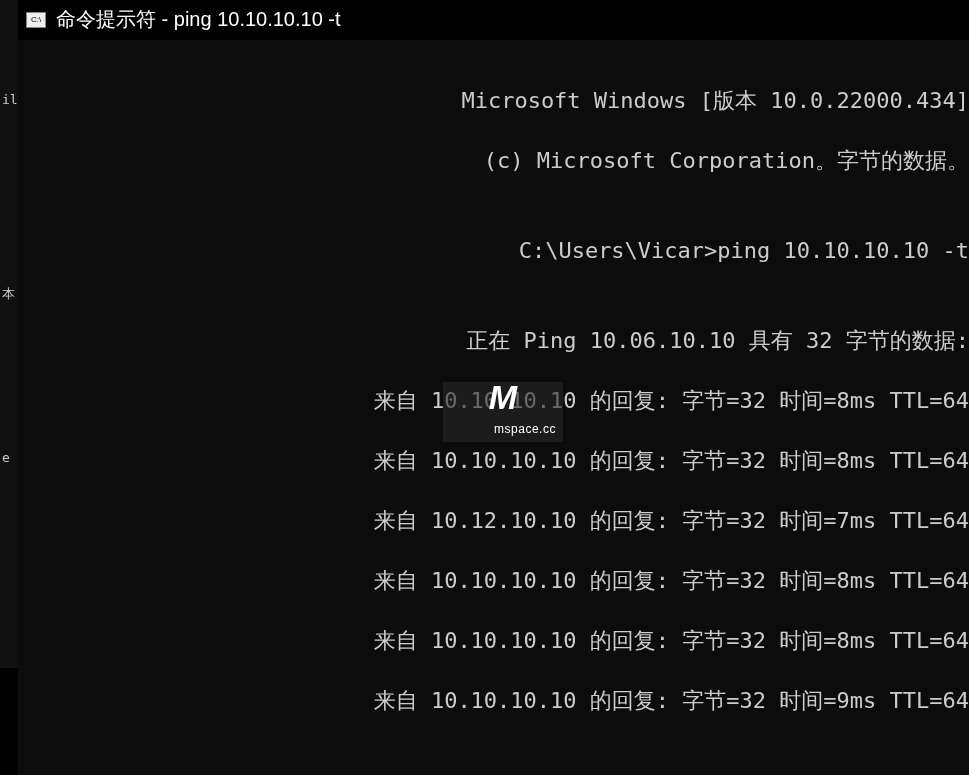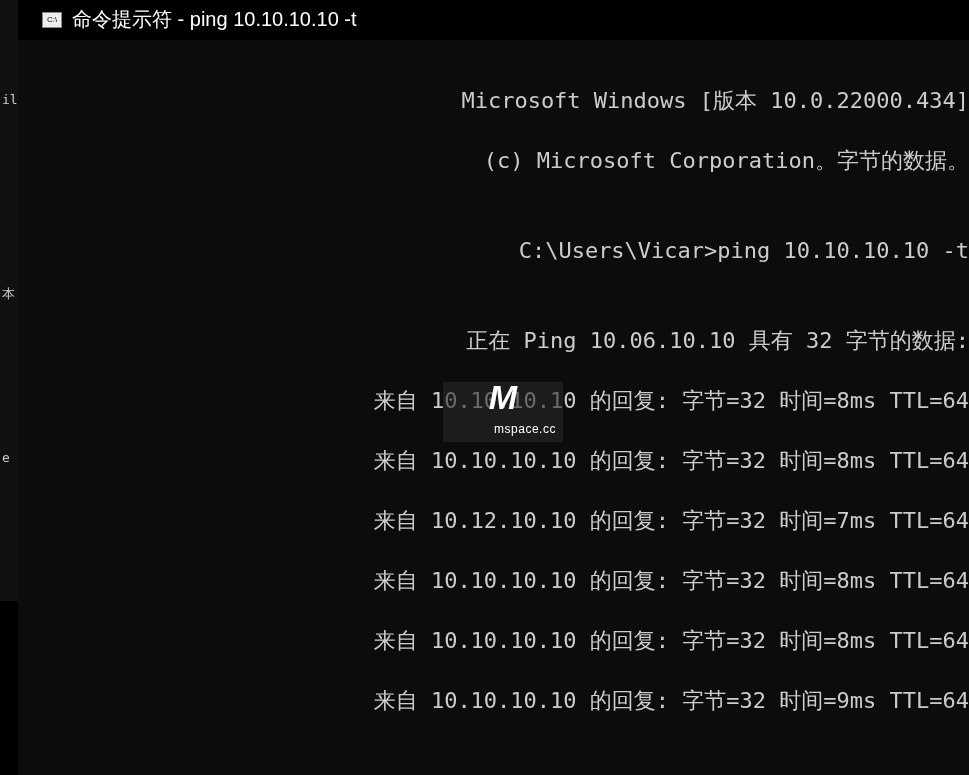--- a/index.html
+++ b/index.html
@@ -9,21 +9,21 @@
       width: 969px;
       height: 775px;
       overflow: hidden;
       position: relative;
     }
     .left-edge {
       position: absolute;
       left: 0;
       top: 0;
       width: 18px;
-      height: 601px;
+      height: 668px;
       background: #111;
       z-index: 1;
     }
     .edge-fragment {
       position: absolute;
       color: #ccc;
       font-size: 13px;
       left: 2px;
     }
     .window {
@@ -34,21 +34,21 @@
       height: 775px;
       background: #0c0c0c;
       display: flex;
       flex-direction: column;
     }
     .titlebar {
       height: 40px;
       background: #000;
       display: flex;
       align-items: center;
-      padding: 0 24px;
+      padding: 0 8px;
       gap: 10px;
       border-bottom: 1px solid #000;
     }
     .titlebar-icon {
       width: 20px;
       height: 16px;
       background: #eee;
       border: 1px solid #888;
       position: relative;
       display: flex;

